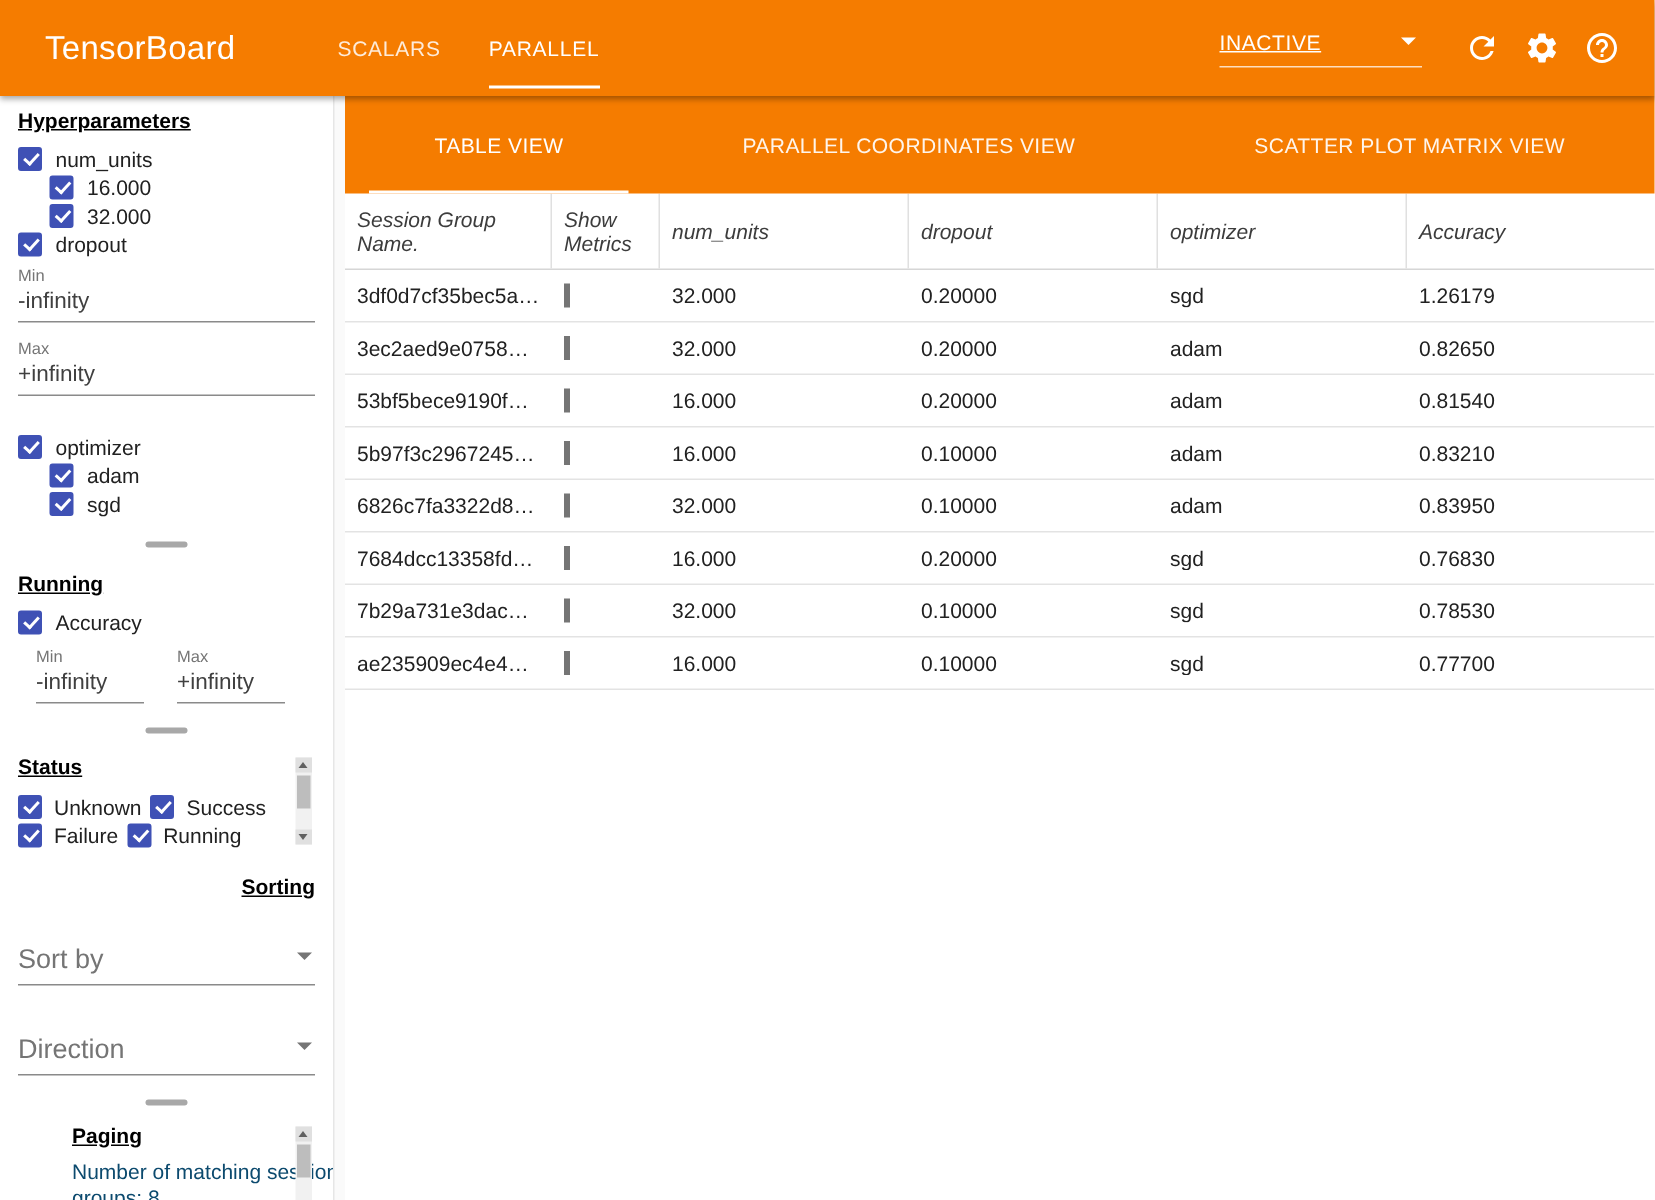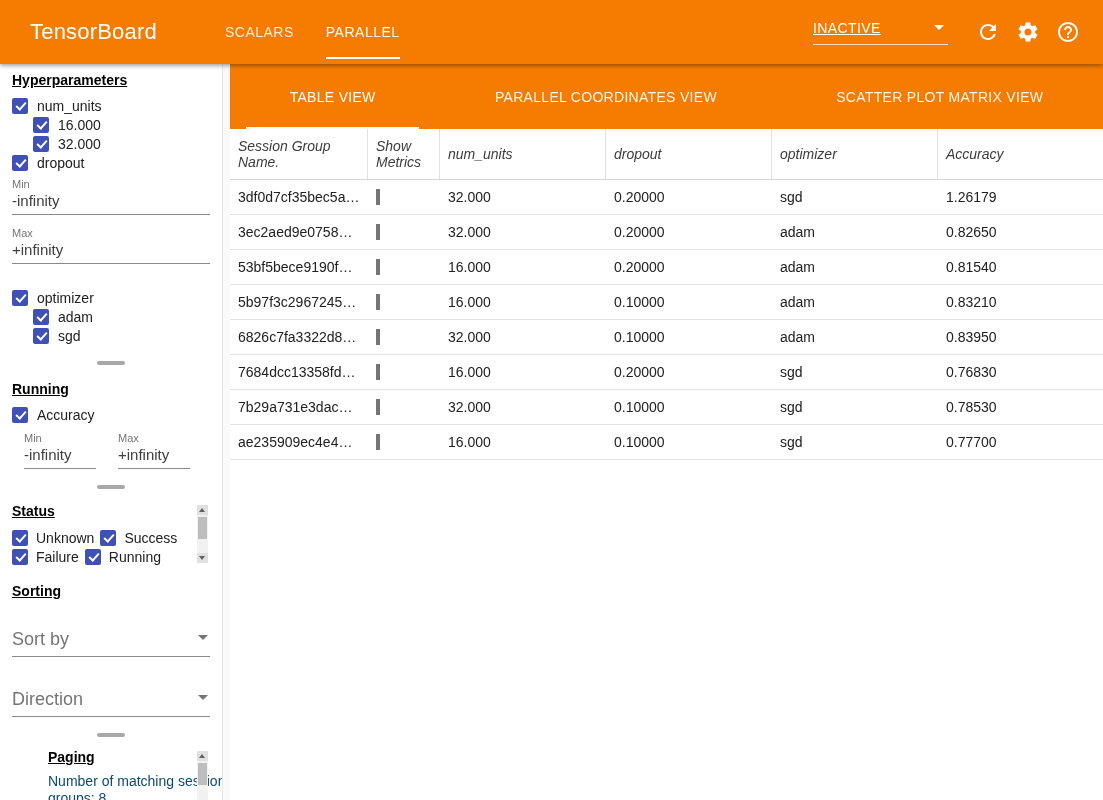--- a/index.html
+++ b/index.html
@@ -65,21 +65,21 @@
   .mini-scrollbar { position:absolute; right:14px; top:2px; width:11px; height:58px;
     background:#f1f1f1; display:flex; flex-direction:column; cursor:pointer; }
   .sb-arrow { height:10px; position:relative; background:#e0e0e0; }
   .sb-arrow::after { content:""; position:absolute; left:2px; }
   .sb-arrow.up::after { top:3px; border-left:3px solid transparent;
     border-right:3px solid transparent; border-bottom:4px solid #616161; }
   .sb-arrow.down::after { top:3px; border-left:3px solid transparent;
     border-right:3px solid transparent; border-top:4px solid #616161; }
   .sb-track { flex:1; position:relative; }
   .sb-thumb { position:absolute; top:2px; left:1px; width:9px; height:22px; background:#bdbdbd; }
-  .sorting-head { margin-top:18px; }
+  .sorting-head { margin-top:18px;text-align:right; }
   .select { position:relative; margin:22px 12px 0; padding:8px 0 6px;
     border-bottom:1px solid #8a8a8a; color:#757575; font-size:18px; cursor:pointer; }
   .select .sel-caret { position:absolute; right:2px; top:14px; width:0; height:0;
     border-left:5px solid transparent; border-right:5px solid transparent;
     border-top:5px solid #757575; }
   .select.second { margin-top:24px; }
   .paging-sec { position:relative; margin-top:12px;margin-left:36px; }
   .paging-text { margin:8px 12px 0; width:178px; font-size:14px; line-height:17px; color:#0c4a6e; }
   .mini-scrollbar.tall { height:70px; }
 

